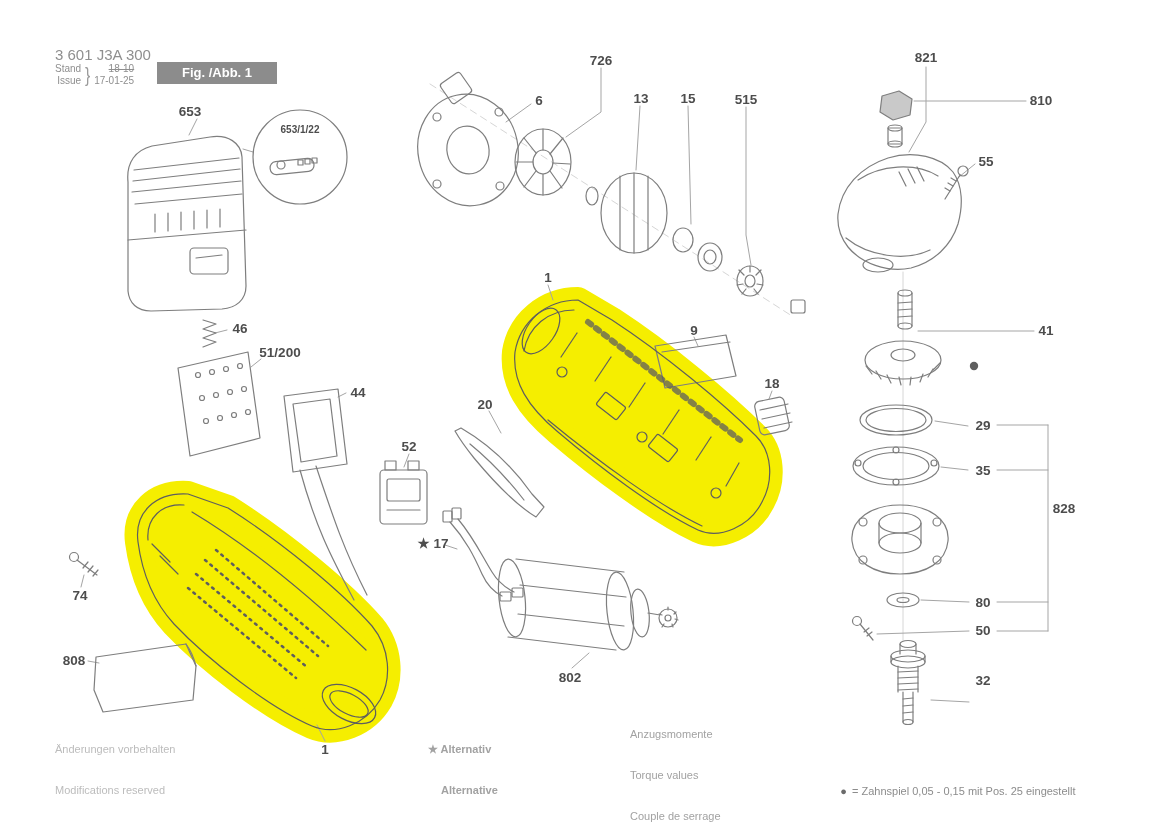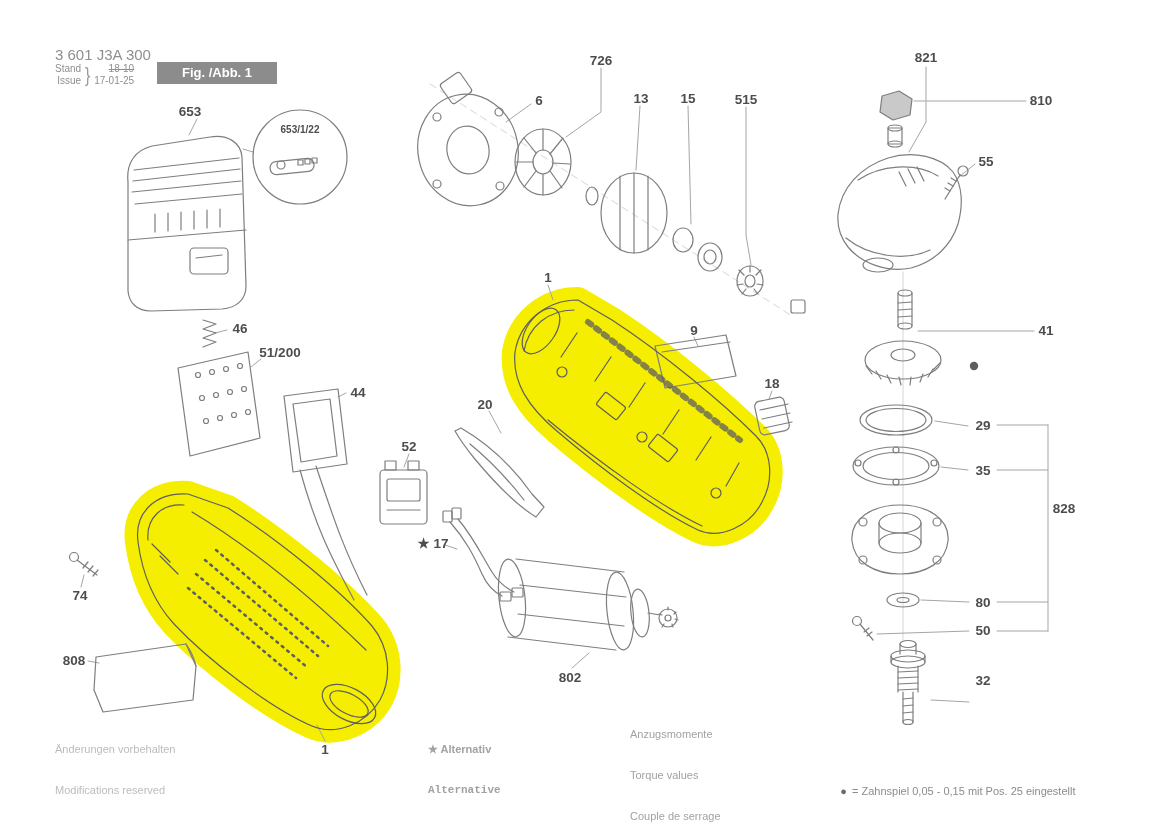--- a/index.html
+++ b/index.html
@@ -9,21 +9,21 @@
   .callout.sm{font-size:10px;text-align:center;}
   .doc-num{position:absolute;left:55px;top:46px;font-size:15px;color:#8f8f8f;}
   .rev{position:absolute;left:55px;top:63px;display:flex;align-items:center;gap:2px;font-size:10px;color:#8f8f8f;}
   .rev .col div{line-height:12px;text-align:right;}
   .rev .brace{font-size:21px;font-weight:100;transform:scaleX(.75);margin:0 1px;color:#9a9a9a;}
   .strike{text-decoration:line-through;}
   .fig-box{position:absolute;left:157px;top:62px;background:#8c8c8c;color:#ffffff;font-weight:bold;font-size:13px;line-height:13px;padding:4px 25px 5px;}
   .note{position:absolute;font-size:11px;line-height:13.6px;white-space:pre;}
   .note.mods{color:#bcbcbc;}
   .note.alt{color:#a2a2a2;font-weight:bold;}
-  .note.alt div+div{font-family:Liberation Mono, monospace;}
+  .note.alt div+div{margin-left:13px;}
   .note.torque{color:#a2a2a2;}
   .note.tooth{color:#8c8c8c;}
   .note .dot{margin-right:5px;color:#6b6b6b;}
 </style>
 </head>
 <body>
 
 <div class="stage">
 
   <svg width="1169" height="826" viewBox="0 0 1169 826">

